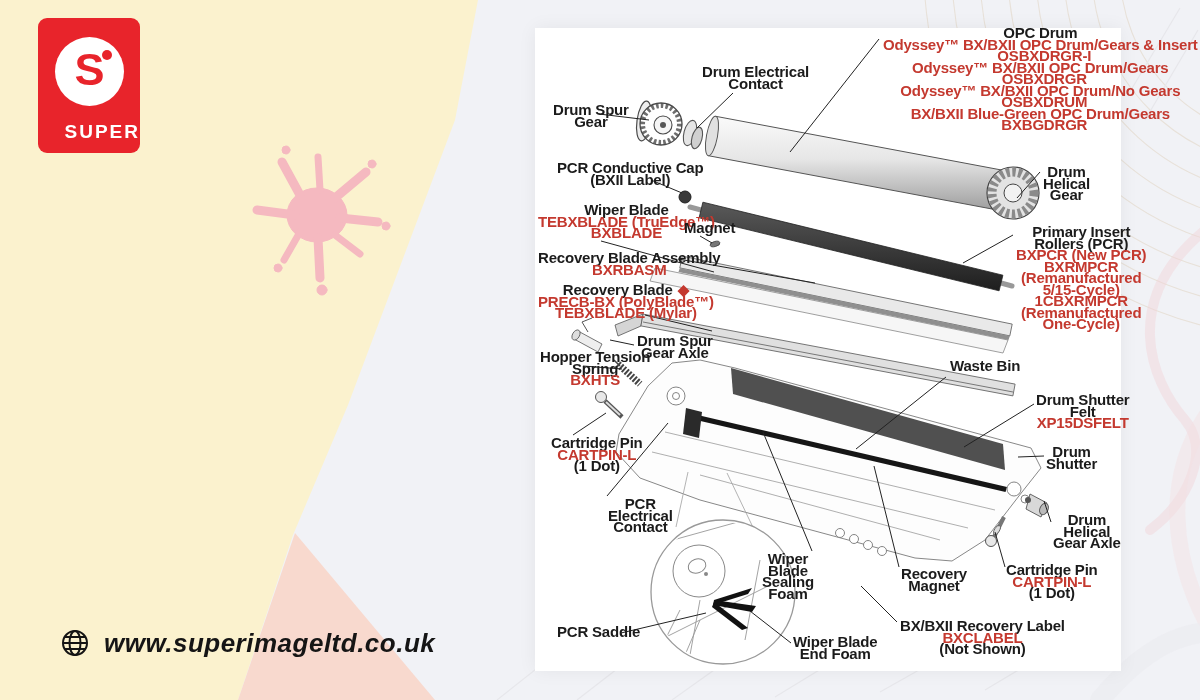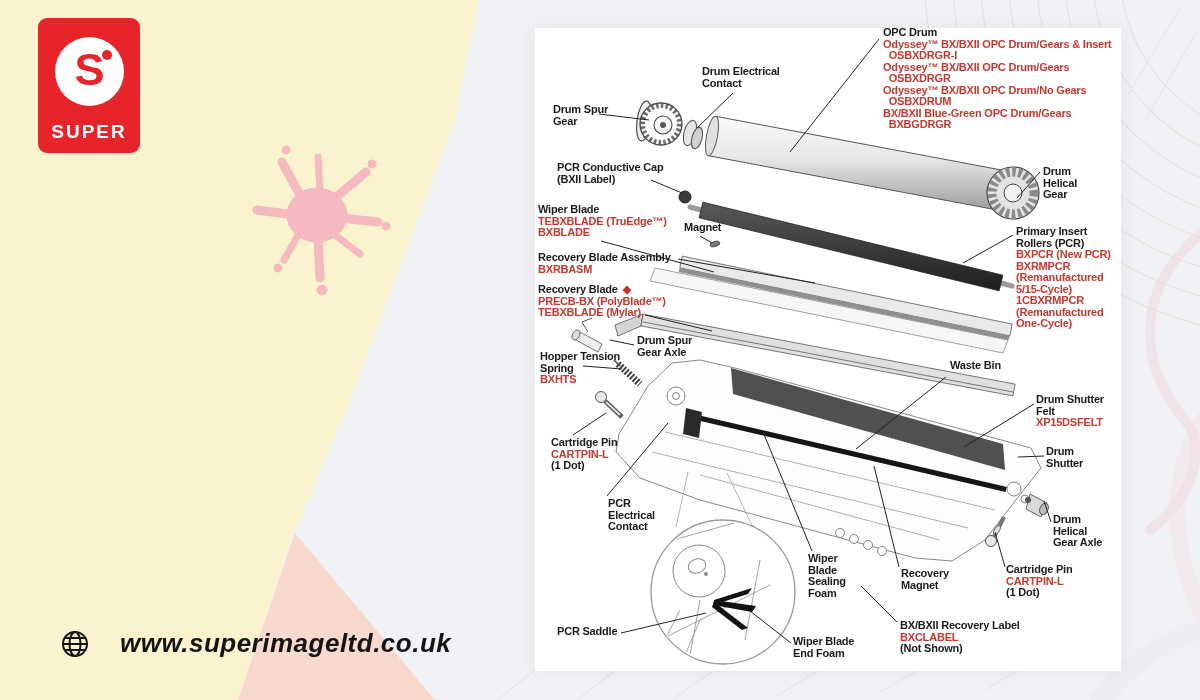--- a/index.html
+++ b/index.html
@@ -8,39 +8,39 @@
   
   #cream{position:absolute;inset:0;background:#FBF2CE;
          clip-path:polygon(0 0,478px 0,455px 120px,348px 405px,293px 535px,238px 700px,0 700px);}
   #salmon{position:absolute;inset:0;background:#F8D9CE;
           clip-path:polygon(295px 533px,435px 700px,238px 700px);}
   svg.layer{position:absolute;left:0;top:0;width:1200px;height:700px;pointer-events:none;}
   
   #panel{position:absolute;left:535px;top:28px;width:586px;height:643px;background:#ffffff;
          box-shadow:0 0 18px rgba(0,0,0,.06);}
   
-  .label{position:absolute;font-weight:bold;font-size:11px;line-height:11.5px;
-         letter-spacing:-0.2px;color:#1b1b1b;white-space:pre;}
+  .label{position:absolute;font-weight:bold;font-size:15px;line-height:11.5px;
+         letter-spacing:-0.2px;color:#1b1b1b;white-space:pre;text-align:center;}
   .lname{white-space:pre;}
   .lcode{display:block;white-space:pre;color:#C4392F;}
   .lnote{display:block;white-space:pre;color:#1b1b1b;}
   .lmarker{color:#C4392F;padding-left:5px;}
   
   #logo{position:absolute;left:38px;top:18px;width:102px;height:135px;background:#E8242B;
         border-radius:9px;}
   #logo .disc{position:absolute;left:17px;top:19px;width:69px;height:69px;background:#ffffff;
         border-radius:50%;}
   #logo .s{position:absolute;left:0;top:8px;width:69px;text-align:center;color:#E8242B;
         font-size:45px;font-weight:bold;line-height:50px;}
   #logo .sdot{position:absolute;right:12px;top:13px;width:10px;height:10px;background:#E8242B;
         border-radius:50%;}
-  #logo .word{position:absolute;left:0;bottom:10px;width:100%;text-align:center;color:#ffffff;
+  #logo .word{position:absolute;left:0;bottom:10px;width:100%;text-align:right;color:#ffffff;
         font-size:19px;font-weight:600;letter-spacing:2px;}
   
-  #footer{position:absolute;left:60px;top:628px;display:flex;align-items:flex-end;gap:30px;}
+  #footer{position:absolute;left:60px;top:628px;display:flex;align-items:flex-start;gap:14px;}
   #footer .url{font-size:26px;font-weight:bold;font-style:italic;color:#151515;letter-spacing:.5px;}
 </style>
 </head>
 <body>
 
 <div id="page">
 
   <div id="cream"></div>
   <div id="salmon"></div>
 
@@ -301,21 +301,21 @@
 Helical
 Gear Axle</span></div>
     <div class="label" style="left:1006px;top:564px"><span class="lname">Cartridge Pin</span><span class="lcode">CARTPIN-L</span><span class="lnote">(1 Dot)</span></div>
     <div class="label" style="left:901px;top:568px"><span class="lname">Recovery
 Magnet</span></div>
     <div class="label" style="left:900px;top:620px"><span class="lname">BX/BXII Recovery Label</span><span class="lcode">BXCLABEL</span><span class="lnote">(Not Shown)</span></div>
     <div class="label" style="left:608px;top:498px"><span class="lname">PCR
 Electrical
 Contact</span></div>
     <div class="label" style="left:557px;top:626px"><span class="lname">PCR Saddle</span></div>
-    <div class="label" style="left:808px;top:553px"><span class="lname">Wiper
+    <div class="label" style="left:762px;top:553px"><span class="lname">Wiper
 Blade
 Sealing
 Foam</span></div>
     <div class="label" style="left:793px;top:636px"><span class="lname">Wiper Blade
 End Foam</span></div>
   </div>
 
   <div id="logo">
     <div class="disc">
       <div class="s">S</div>

